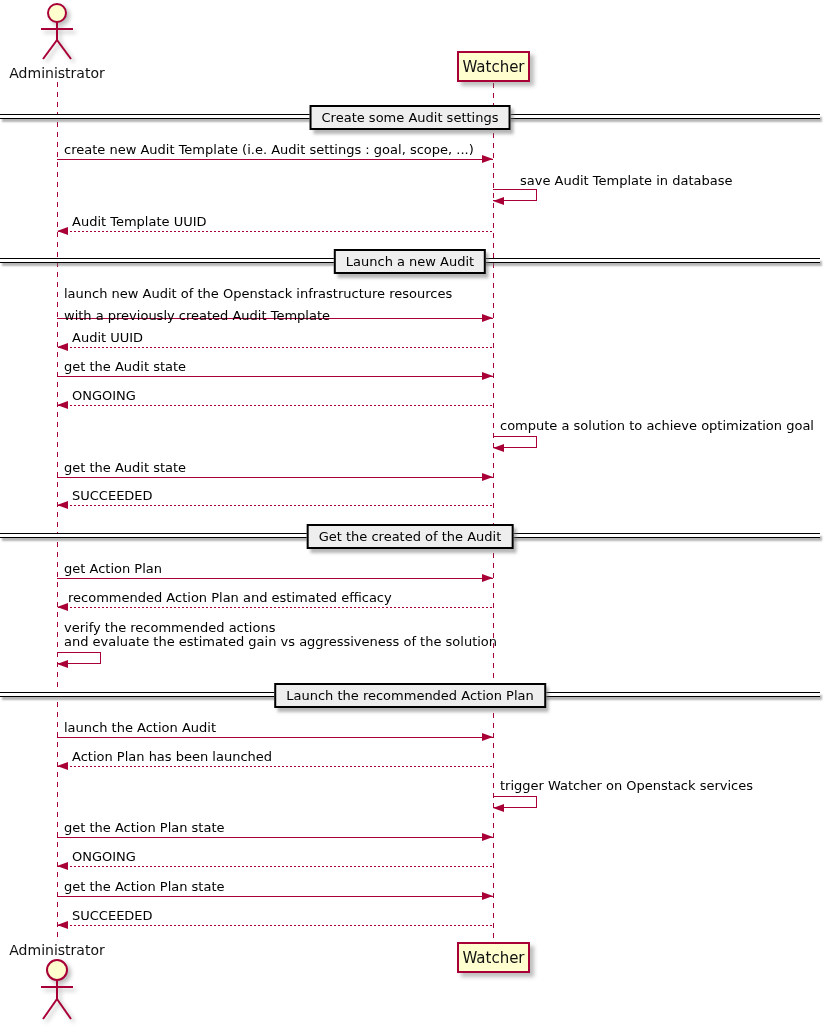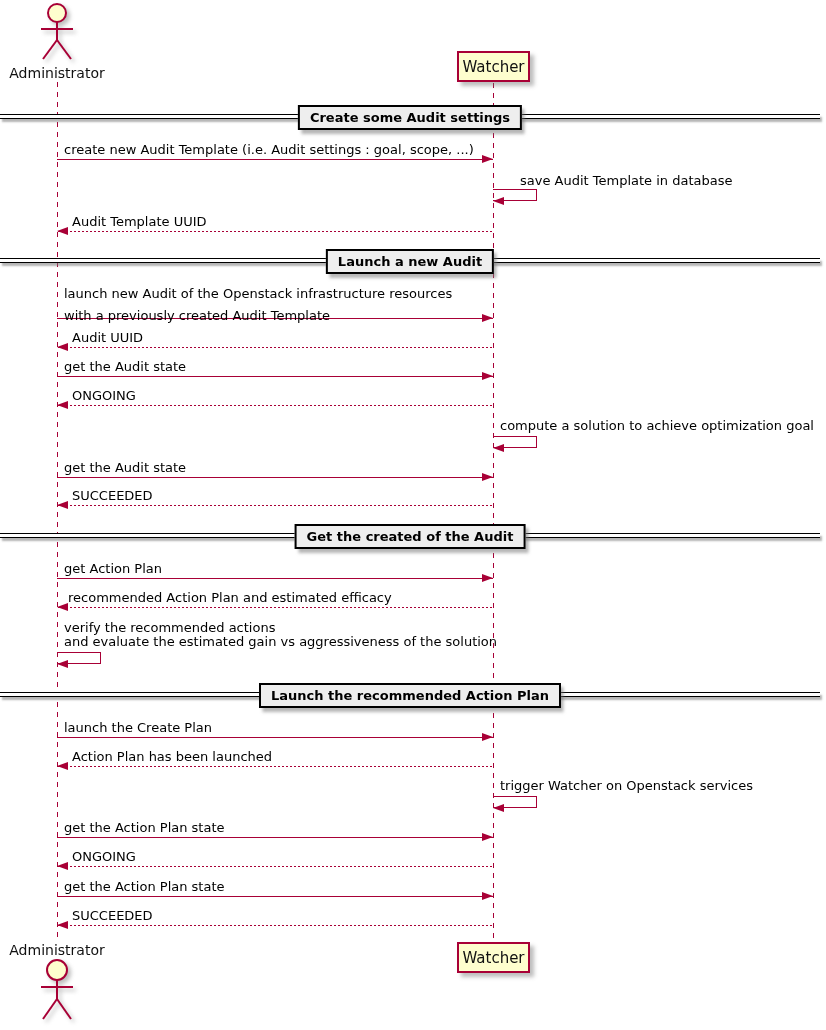--- a/index.html
+++ b/index.html
@@ -31,21 +31,21 @@
   .actor-label{position:absolute;width:114px;text-align:center;font-size:14px;color:#111;white-space:nowrap;z-index:5;}
   
   .div-lines{
     position:absolute;left:0;width:820px;height:3px;z-index:2;
     border-top:1px solid #000;border-bottom:1px solid #000;background:#fff;
     box-shadow:2px 3px 2px rgba(120,120,120,.55);
   }
   .div-box{
     position:absolute;left:410px;transform:translateX(-50%);z-index:3;
     background:var(--divfill);border:2px solid #000;
-    padding:3px 10px;font-size:13px;font-weight:bold;white-space:nowrap;
+    padding:3px 10px;font-size:13px;font-weight:normal;white-space:nowrap;
     box-shadow:3px 4px 3px rgba(120,120,120,.55);
   }
   
   .msg-label{position:absolute;font-size:13px;line-height:14px;color:var(--ink);white-space:nowrap;z-index:4;}
   .line-solid{position:absolute;height:0;border-top:1px solid var(--crimson);z-index:3;}
   .line-dash{
     position:absolute;height:1px;z-index:3;
     background:repeating-linear-gradient(90deg,var(--crimson) 0 2px,transparent 2px 4px);
   }
   .arr-r{position:absolute;width:0;height:0;z-index:4;
@@ -178,21 +178,21 @@
   </div>
 
   <div>
     <div class="div-lines" style="top:692px"></div>
     <div class="div-box" style="top:683px">
       <span>Launch the recommended Action Plan</span>
     </div>
   </div>
 
   <div>
-    <div class="msg-label" style="left:64px;top:721px">launch the Create Plan</div>
+    <div class="msg-label" style="left:64px;top:721px">launch the Action Audit</div>
     <div class="line-solid" style="left:57px;top:737px;width:436px"></div>
     <div class="arr-r" style="left:482px;top:733px"></div>
   </div>
 
   <div>
     <div class="msg-label" style="left:72px;top:750px">Action Plan has been launched</div>
     <div class="line-dash" style="left:58px;top:766px;width:435px"></div>
     <div class="arr-l" style="left:57px;top:762px"></div>
   </div>
 

